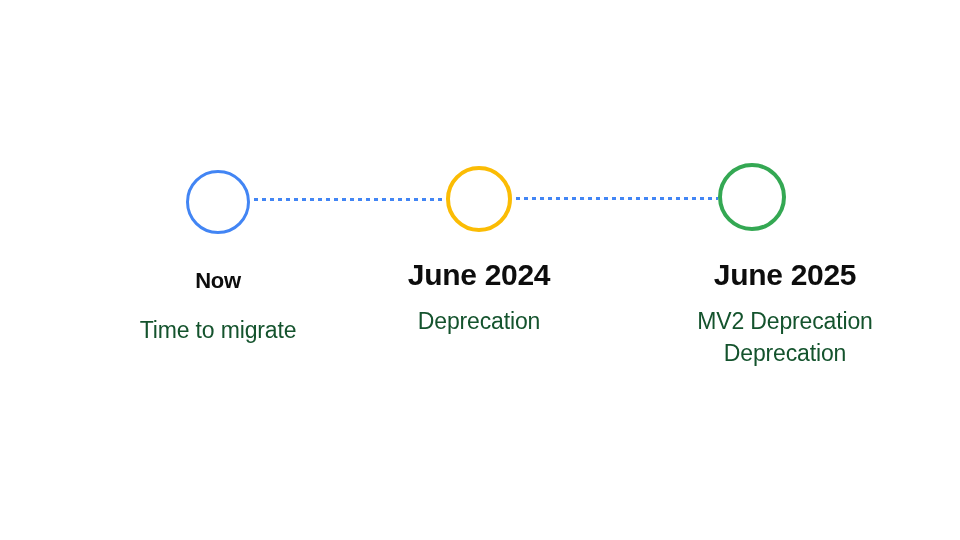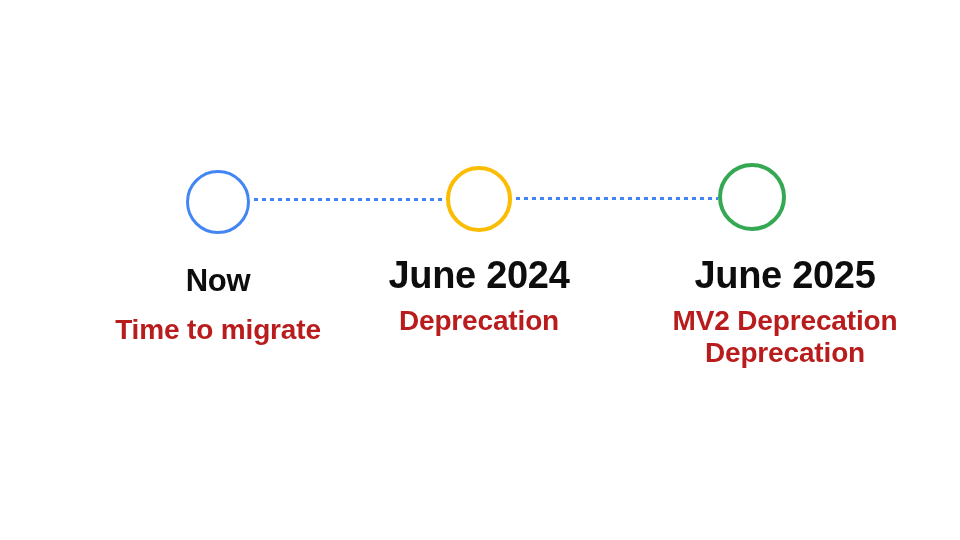--- a/index.html
+++ b/index.html
@@ -66,35 +66,35 @@
   
   .label-column {
     position: absolute;
     text-align: center;
   }
   #label-column-now        { left: 78px;  top: 264px; width: 280px; }
   #label-column-june-2024  { left: 350px; top: 258px; width: 258px; }
   #label-column-june-2025  { left: 656px; top: 258px; width: 258px; }
 
   .milestone-heading {
-    font-size: 38px;
+    font-size: 30px;
     font-weight: 700;
     letter-spacing: -0.3px;
     line-height: 34px;
     color: #0d0d0d;
     white-space: nowrap;
   }
-  #label-column-now .milestone-heading { font-size: 31px; text-align: center; }
+  #label-column-now .milestone-heading { font-size: 22px; text-align: center; }
 
   .milestone-detail {
-    font-size: 28px;
-    font-weight: 700;
+    font-size: 23px;
+    font-weight: 400;
     letter-spacing: -0.15px;
     line-height: 32px;
-    color: #b91c1c;
+    color: #14532d;
     margin-top: 13px;
   }
   #label-column-now .milestone-detail { margin-top: 16px; }
   .milestone-detail .detail-line { display: block; }
 </style>
 </head>
 <body>
 
 <div id="timeline-canvas">
 

